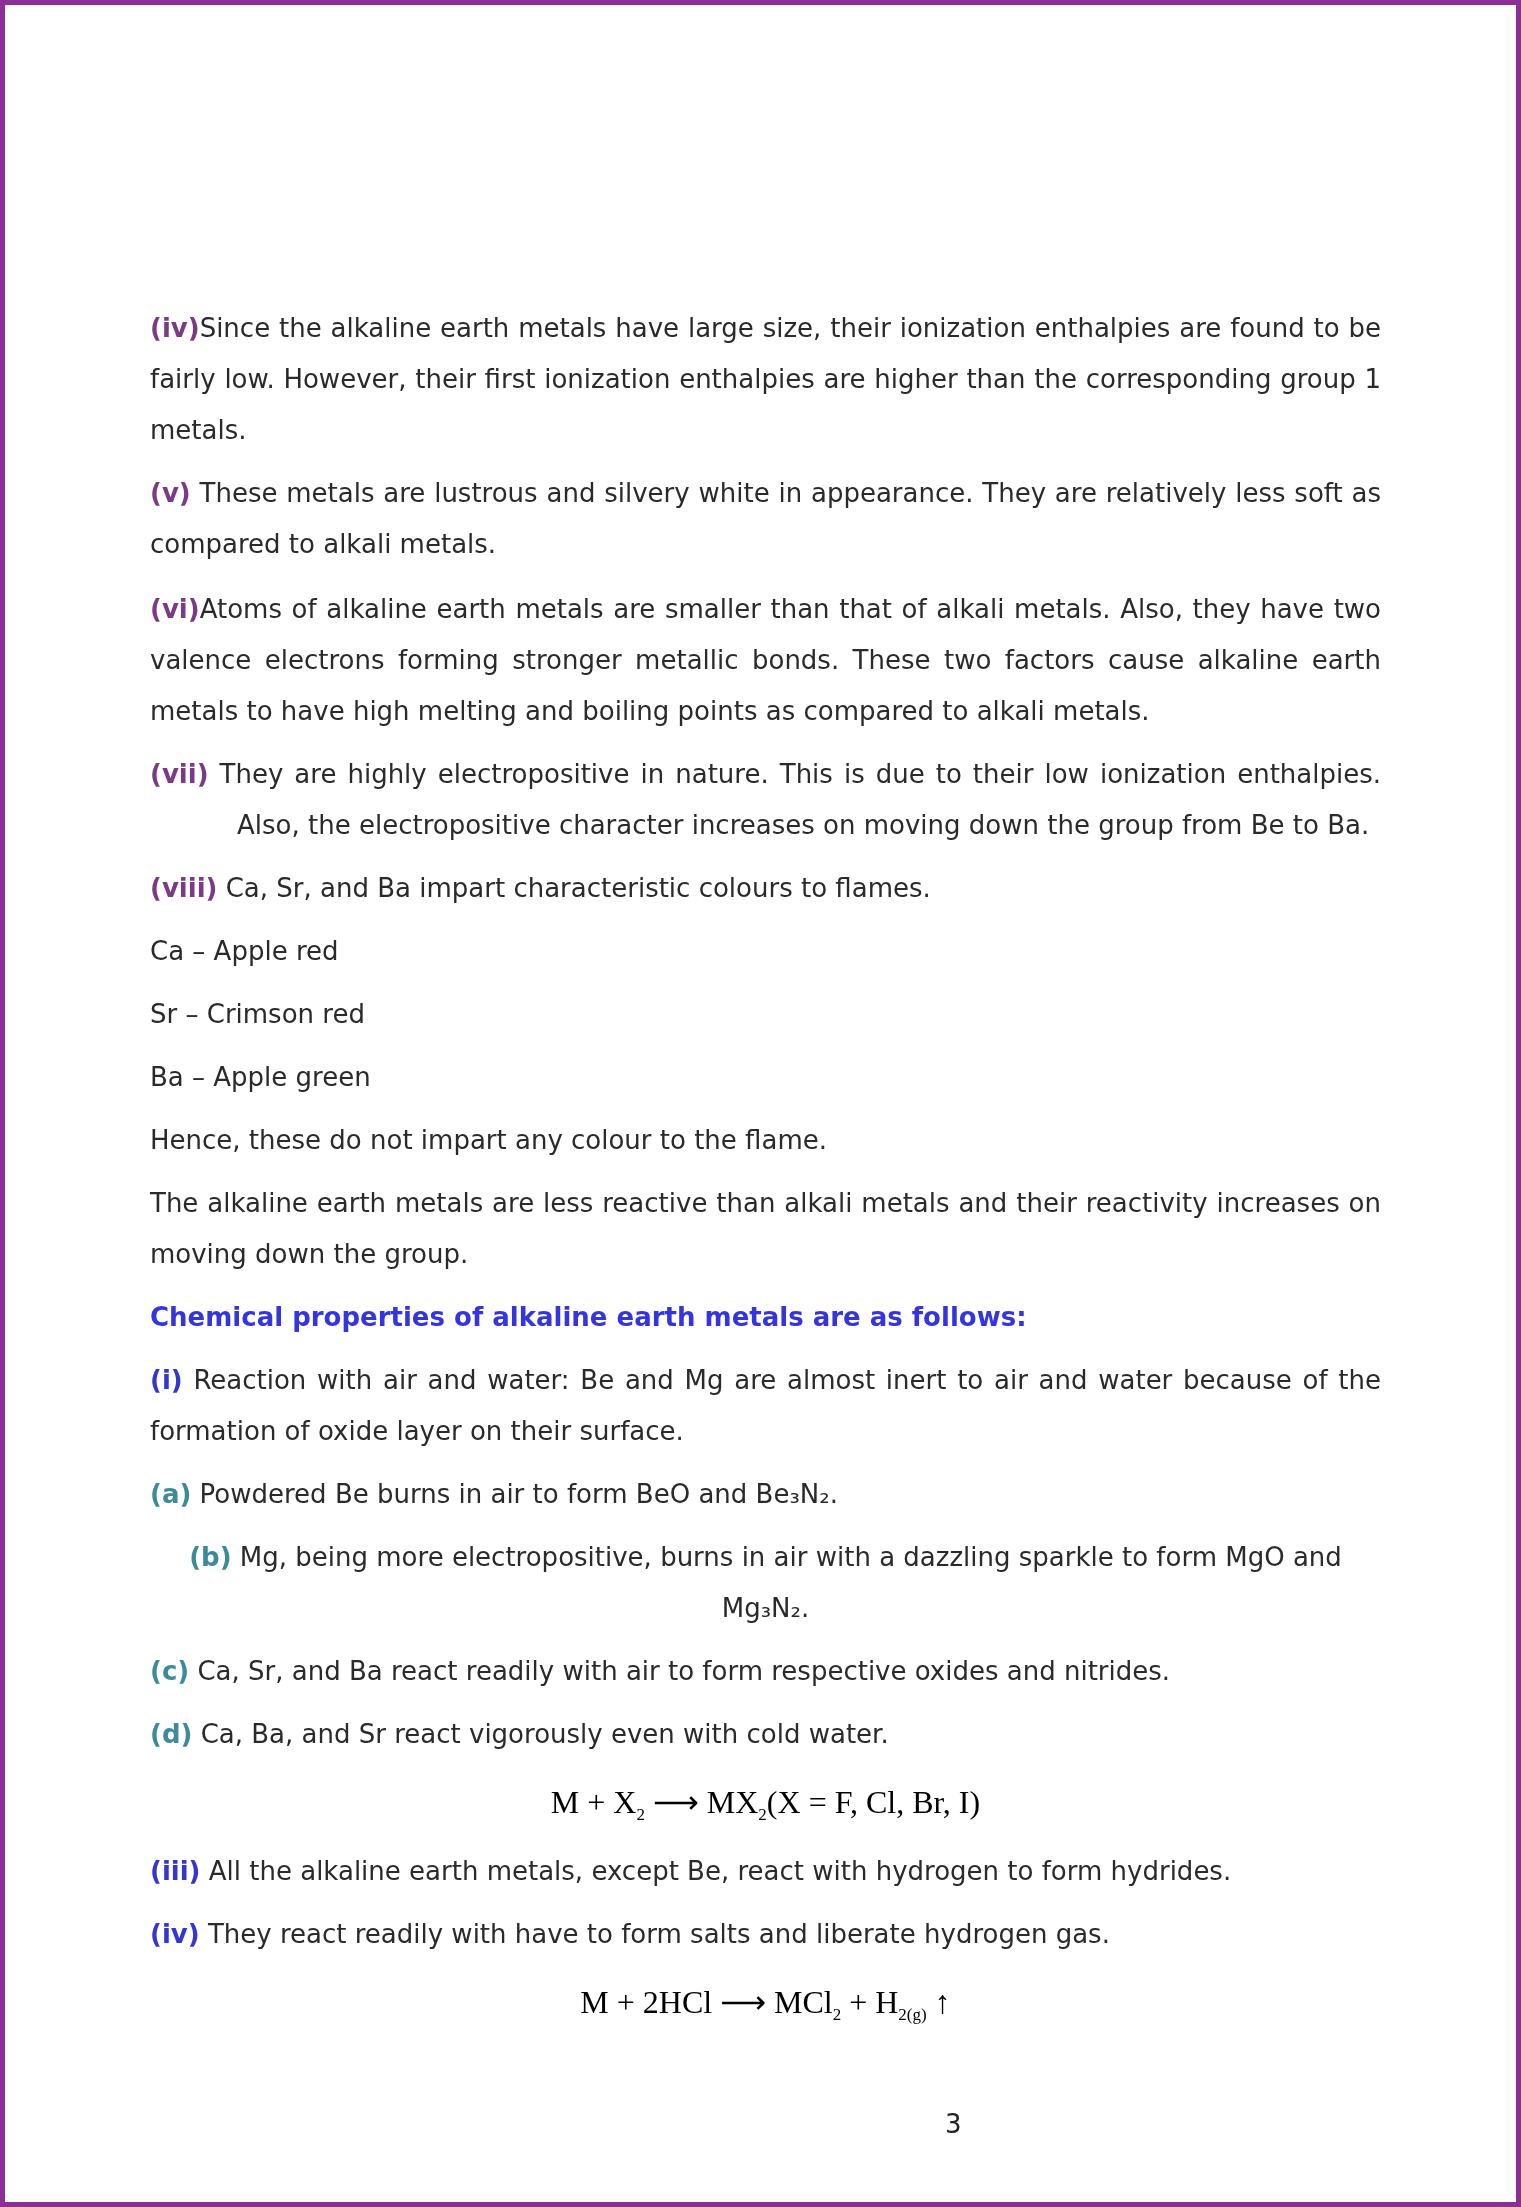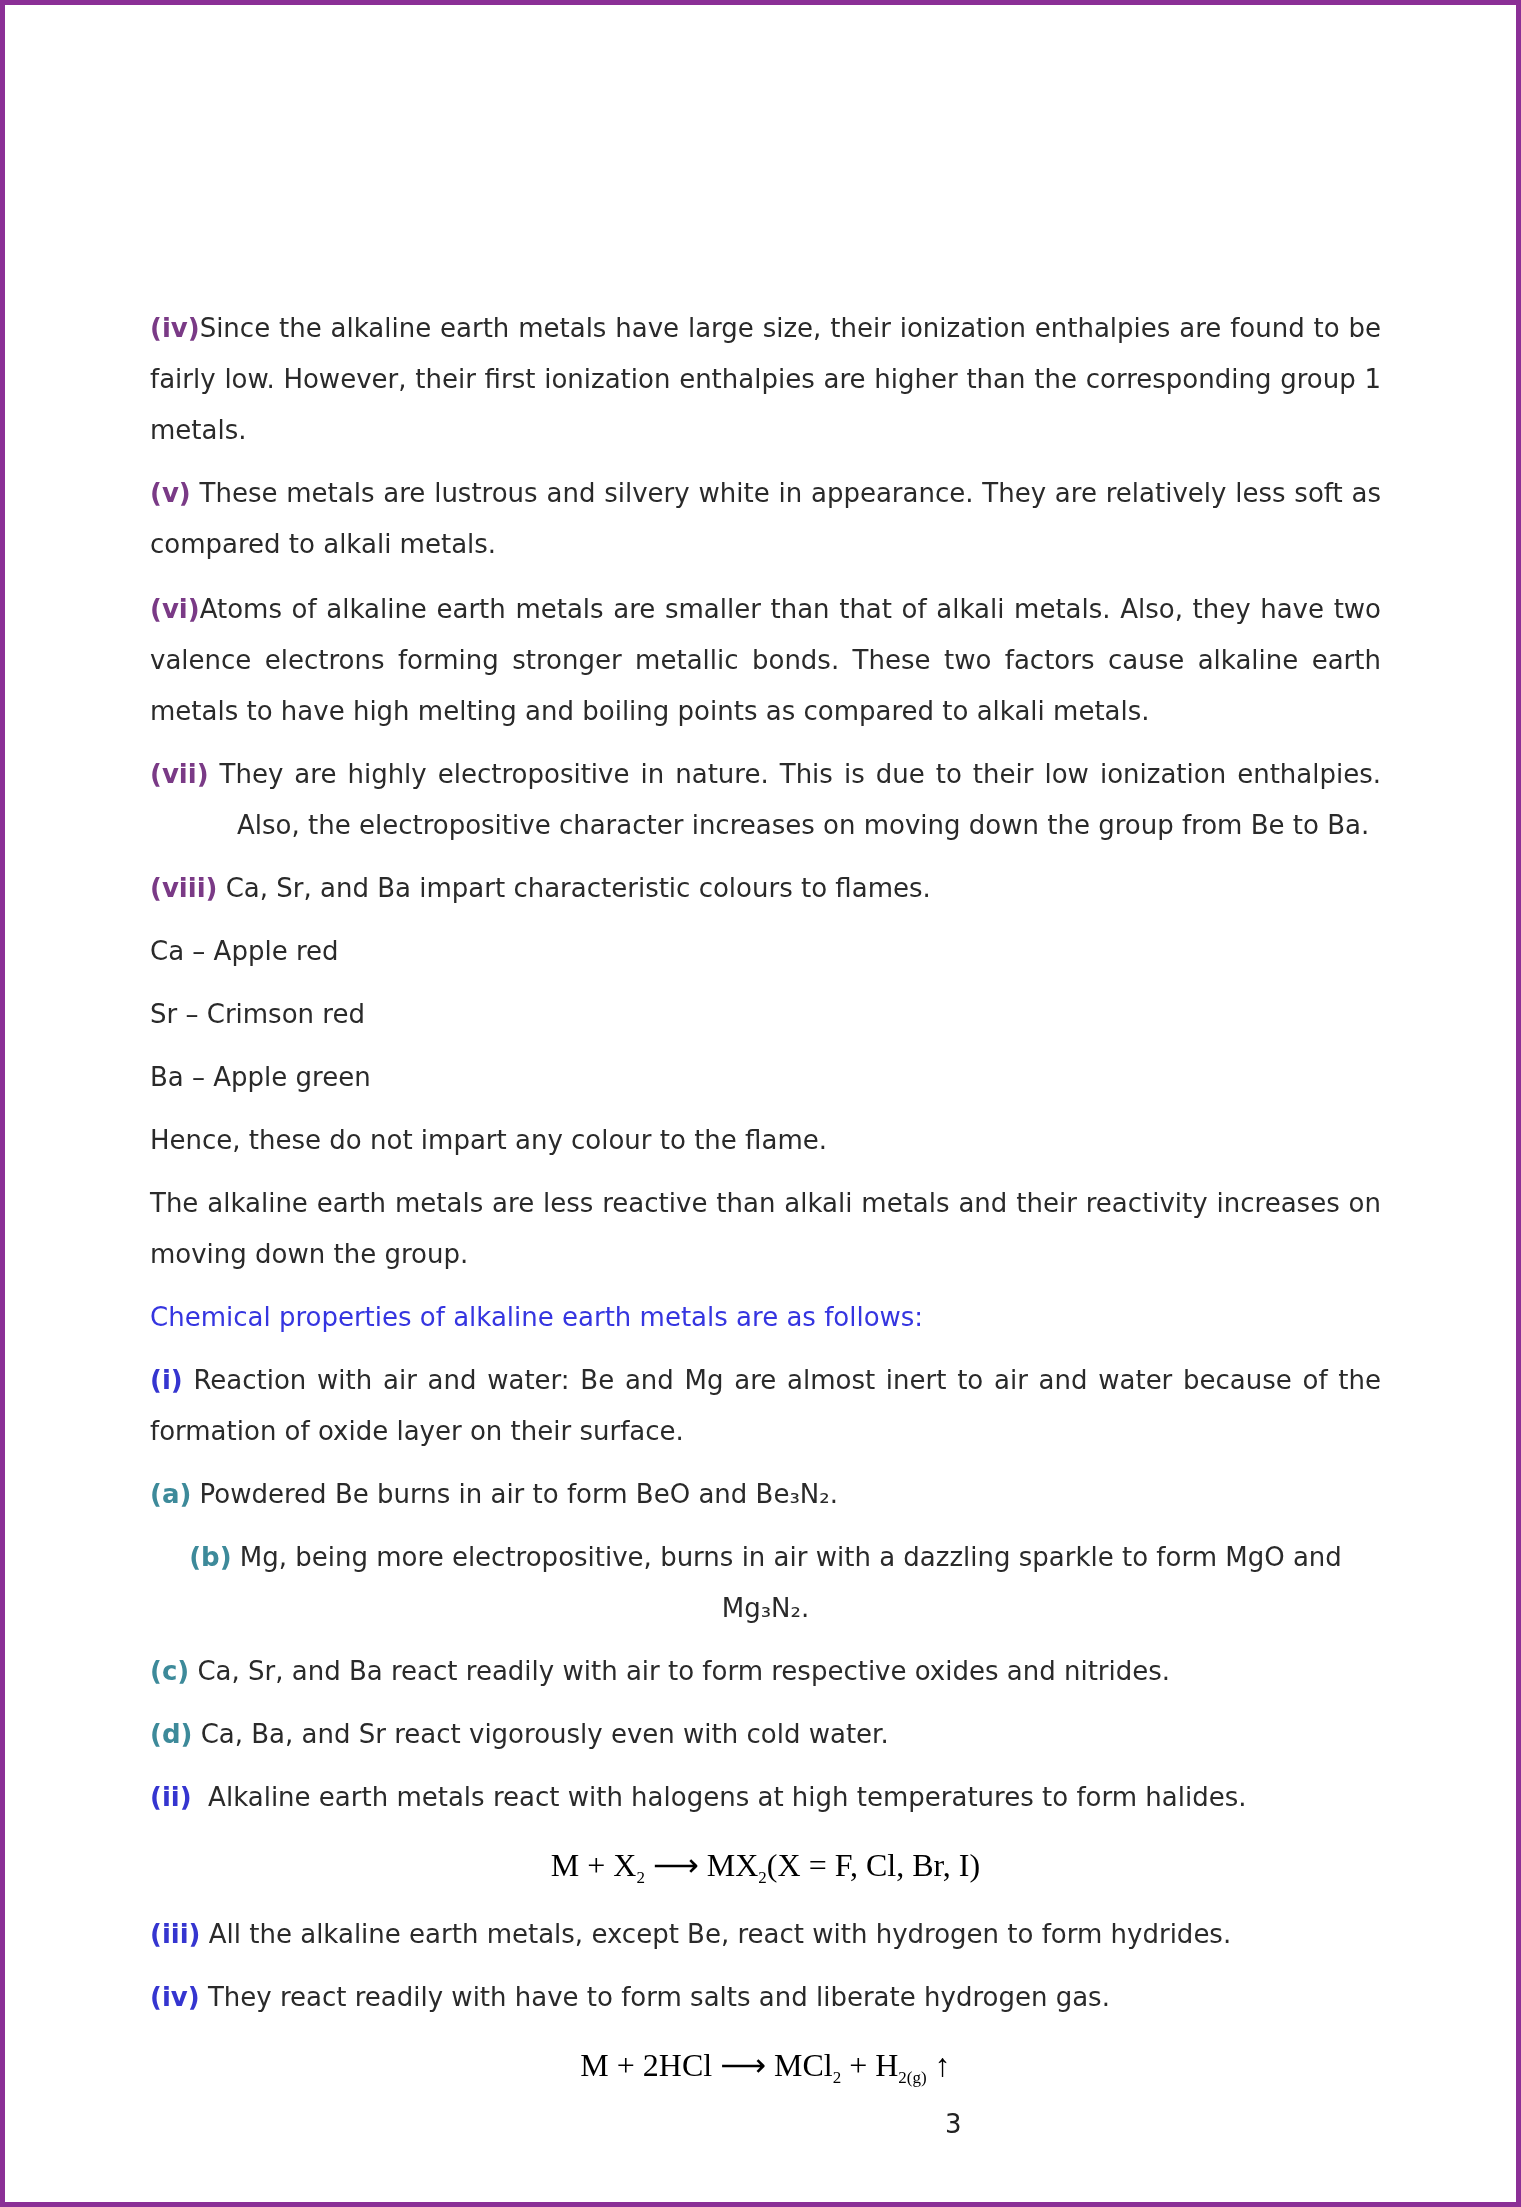--- a/index.html
+++ b/index.html
@@ -12,21 +12,21 @@
     position:absolute; left:133px; top:286px; width:1255px;
     font-family:"DejaVu Sans", sans-serif; font-size:26px; color:#2a2a2a;
     line-height:51px;
   }
   .p { margin:12px; text-align:justify; }
   .gap { margin-top:14px; }
   .lbl { font-weight:bold; }
   .purple { color:#7a3a86; }
   .blue { color:#3535d0; }
   .teal { color:#3d8a9a; }
-  .heading { color:#3535e0; font-weight:normal; }
+  .heading { color:#3535e0; font-weight:bold; }
   .hang { padding-left:87px; text-indent:-87px; }
   .eq {
     font-family:"Liberation Serif", serif; font-size:32px; color:#000000;
     text-align:center; line-height:60px; height:62px;
   }
   .eq sub { font-size:17px; }
   .pagenum {
     position:absolute; left:940px; top:2104px; font-family:"DejaVu Sans", sans-serif;
     font-size:26px; color:#222;
   }
@@ -50,21 +50,20 @@
     <p class="p">Hence, these do not impart any colour to the flame.</p>
     <p class="p">The alkaline earth metals are less reactive than alkali metals and their reactivity increases on moving down the group.</p>
 
     <p class="p heading">Chemical properties of alkaline earth metals are as follows:</p>
 
     <p class="p"><span class="lbl blue">(i)</span><span> Reaction with air and water: Be and Mg are almost inert to air and water because of the formation of oxide layer on their surface.</span></p>
     <p class="p"><span class="lbl teal">(a)</span><span> Powdered Be burns in air to form BeO and Be₃N₂.</span></p>
     <p class="p" style="text-align:center"><span class="lbl teal">(b)</span><span> Mg, being more electropositive, burns in air with a dazzling sparkle to form MgO and Mg₃N₂.</span></p>
     <p class="p"><span class="lbl teal">(c)</span><span> Ca, Sr, and Ba react readily with air to form respective oxides and nitrides.</span></p>
     <p class="p"><span class="lbl teal">(d)</span><span> Ca, Ba, and Sr react vigorously even with cold water.</span></p>
-    <p class="p" style="white-space:pre-wrap"><span class="lbl blue">(ii)</span><span>  Alkaline earth metals react with halogens at high temperatures to form halides.</span></p>
 
     <div class="eq"><span>M + X</span><sub>2</sub><span> ⟶ </span><span>MX</span><sub>2</sub><span>(X = F, Cl, Br, I)</span></div>
 
     <p class="p"><span class="lbl blue">(iii)</span><span> All the alkaline earth metals, except Be, react with hydrogen to form hydrides.</span></p>
     <p class="p"><span class="lbl blue">(iv)</span><span> They react readily with have to form salts and liberate hydrogen gas.</span></p>
 
     <div class="eq"><span>M + 2HCl</span><span> ⟶ </span><span>MCl</span><sub>2</sub><span> + H</span><sub>2(g)</sub><span> ↑</span></div>
   </div>
 
   <div class="pagenum">3</div>

